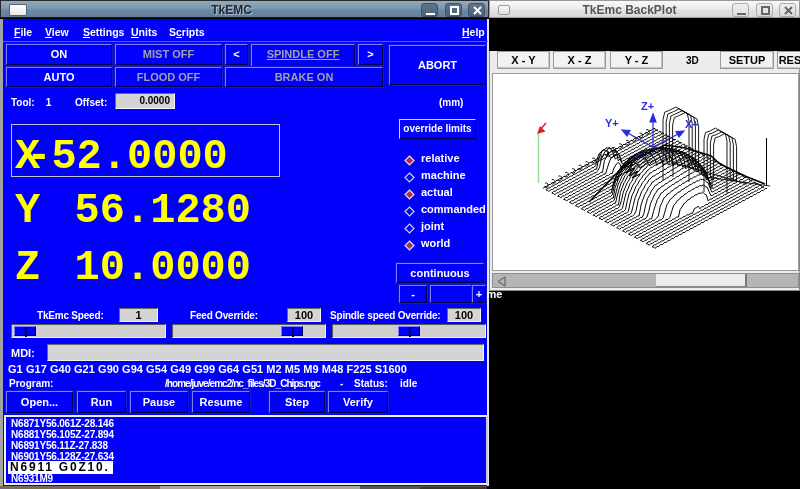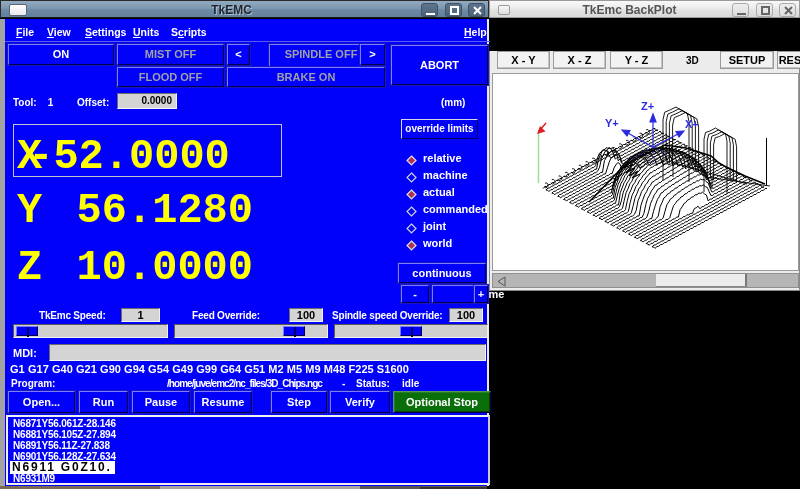--- a/index.html
+++ b/index.html
@@ -16,21 +16,21 @@
 .tbar.inactive .ticon { background:linear-gradient(#fafafa,#ddd); border:1px solid #999; width:12px; height:10px; top:4px;}
 .ttext { position:absolute; left:0; right:26px; top:2px; text-align:center; font-size:12px; font-weight:bold; color:#1d2733; text-shadow:1px 1px 0 rgba(255,255,255,0.45); }
 .tbar.inactive .ttext { color:#555; font-size:12px; top:2px; right:30px; text-shadow:none; }
 .wbtns { position:absolute; right:3px; top:2px; }
 .wb { display:inline-block; width:17px; height:14px; margin-left:2px; border-radius:3px;
   background:linear-gradient(#5d748a,#4c6279); border:1px solid #3e5166; position:relative; vertical-align:top;}
 .tbar.inactive .wb { background:linear-gradient(#eee,#dcdcdc); border:1px solid #aaa; }
 .wb svg { position:absolute; left:1px; top:1px; }
 
 
-#tkemc .client { position:absolute; left:0; top:19px; width:489px; height:467px; background:#0000fb; border-left:5px solid #a3a3a3; border-right:2px solid #e8e8f4; }
+#tkemc .client { position:absolute; left:0; top:19px; width:489px; height:467px; background:#0000fb; border-left:3px solid #a3a3a3; border-right:2px solid #e8e8f4; }
 .blue-btn { position:absolute; background:#0000fb; color:#fff; font-weight:bold; text-align:center;
   border-top:1px solid #7d7dff; border-left:1px solid #7d7dff; border-bottom:1px solid #00004a; border-right:1px solid #00004a;
   box-shadow: 0 0 0 1px #1717c4; }
 .dim { color:#a0a0a8; }
 .grey-box { position:absolute; background:#d4d4d4; color:#000; font-weight:bold; text-align:center;
   border-top:1px solid #6a6a6a; border-left:1px solid #6a6a6a; border-bottom:1px solid #f4f4f4; border-right:1px solid #f4f4f4; }
 .wlab { position:absolute; color:#fff; font-weight:bold; font-size:11px; white-space:pre; }
 .mono { font-family:"Liberation Mono",monospace; }
 .trough { position:absolute; height:14px; background:#cfcfcf; border-top:1px solid #5a5a5a; border-left:1px solid #5a5a5a; border-bottom:1px solid #efefef; border-right:1px solid #efefef; }
 .shandle { position:absolute; top:1px; width:22px; height:10px; background:#0000fb;
@@ -63,24 +63,25 @@
 
     <div class="wlab" style="left:0;top:0;width:485px;height:23px;border-bottom:1px solid #5a5af0;"></div>
     <div class="wlab" style="left:11px;top:7px;font-size:10.5px;"><u>F</u>ile</div>
     <div class="wlab" style="left:42px;top:7px;font-size:10.5px;"><u>V</u>iew</div>
     <div class="wlab" style="left:80px;top:7px;font-size:10.5px;"><u>S</u>ettings</div>
     <div class="wlab" style="left:128px;top:7px;font-size:10.5px;"><u>U</u>nits</div>
     <div class="wlab" style="left:166px;top:7px;font-size:10.5px;">S<u>c</u>ripts</div>
     <div class="wlab" style="left:459px;top:7px;font-size:10.5px;"><u>H</u>elp</div>
 
     <div class="blue-btn" style="left:3px;top:25px;width:106px;height:21px;font-size:11px;line-height:19px;">ON</div>
+    <div class="blue-btn" style="left:3px;top:48px;width:106px;height:20px;font-size:11px;line-height:18px;">AUTO</div>
     <div class="blue-btn dim" style="left:112px;top:25px;width:107px;height:21px;font-size:11px;line-height:19px;">MIST OFF</div>
     <div class="blue-btn dim" style="left:112px;top:48px;width:107px;height:20px;font-size:11px;line-height:18px;">FLOOD OFF</div>
     <div class="blue-btn" style="left:222px;top:25px;width:23px;height:21px;font-size:11px;line-height:19px;">&lt;</div>
-    <div class="blue-btn dim" style="left:264px;top:25px;width:104px;height:31px;font-size:11px;line-height:19px;">SPINDLE OFF</div>
+    <div class="blue-btn dim" style="left:248px;top:25px;width:104px;height:31px;font-size:11px;line-height:19px;text-decoration:underline;">SPINDLE OFF</div>
     <div class="blue-btn" style="left:355px;top:25px;width:25px;height:21px;font-size:11px;line-height:19px;">&gt;</div>
     <div class="blue-btn dim" style="left:222px;top:48px;width:158px;height:20px;font-size:11px;line-height:18px;">BRAKE ON</div>
     <div class="blue-btn" style="left:386px;top:26px;width:97px;height:40px;font-size:11px;line-height:38px;">ABORT</div>
 
     <div class="wlab" style="left:8px;top:78px;font-size:10px;">Tool:&nbsp;&nbsp;&nbsp;&nbsp;1</div>
     <div class="wlab" style="left:72px;top:78px;font-size:10px;">Offset:</div>
     <div class="grey-box" style="left:112px;top:74px;width:60px;height:16px;font-size:10px;line-height:14px;text-align:right;padding-right:4px;">0.0000</div>
     <div class="wlab" style="left:436px;top:78px;font-size:10px;">(mm)</div>
 
     <div class="abs" style="left:8px;top:105px;width:269px;height:53px;border:1px solid #c2c2d0;"></div>
@@ -145,21 +146,20 @@
     <div class="wlab" style="left:337px;top:359px;font-size:10px;">-</div>
     <div class="wlab" style="left:351px;top:359px;font-size:10px;">Status:</div>
     <div class="wlab" style="left:397px;top:359px;font-size:10px;">idle</div>
 
     <div class="blue-btn" style="left:3px;top:372px;width:67px;height:22px;font-size:11px;line-height:20px;">Open...</div>
     <div class="blue-btn" style="left:74px;top:372px;width:49px;height:22px;font-size:11px;line-height:20px;">Run</div>
     <div class="blue-btn" style="left:127px;top:372px;width:58px;height:22px;font-size:11px;line-height:20px;">Pause</div>
     <div class="blue-btn" style="left:189px;top:372px;width:58px;height:22px;font-size:11px;line-height:20px;">Resume</div>
     <div class="blue-btn" style="left:266px;top:372px;width:56px;height:22px;font-size:11px;line-height:20px;">Step</div>
     <div class="blue-btn" style="left:325px;top:372px;width:60px;height:22px;font-size:11px;line-height:20px;">Verify</div>
-    <div class="blue-btn" style="left:388px;top:372px;width:98px;height:22px;font-size:11px;line-height:20px;background:#0a6e0a;border-top-color:#4f9b4f;border-left-color:#4f9b4f;box-shadow:inset 1px 1px 0 #267d26, inset -1px -1px 0 #064006;">Optional Stop</div>
 
     <div class="abs" style="left:1px;top:396px;width:484px;height:70px;border:2px solid #f0f0f0;border-right-color:#c9c9d8;background:#0000fb;">
       <div class="wlab" style="left:5px;top:1px;font-size:10px;letter-spacing:-0.2px;">N6871Y56.061Z-28.146</div>
       <div class="wlab" style="left:5px;top:12px;font-size:10px;letter-spacing:-0.2px;">N6881Y56.105Z-27.894</div>
       <div class="wlab" style="left:5px;top:23px;font-size:10px;letter-spacing:-0.2px;">N6891Y56.11Z-27.838</div>
       <div class="wlab" style="left:5px;top:34px;font-size:10px;letter-spacing:-0.2px;">N6901Y56.128Z-27.634</div>
       <div class="wlab" style="left:2px;top:44px;font-size:12px;line-height:12px;letter-spacing:1.8px;background:#fff;color:#000;padding:0 3px 1px 2px;">N6911 G0Z10.</div>
       <div class="wlab" style="left:5px;top:56px;font-size:10px;letter-spacing:-0.2px;">N6931M9</div>
     </div>
   </div>

